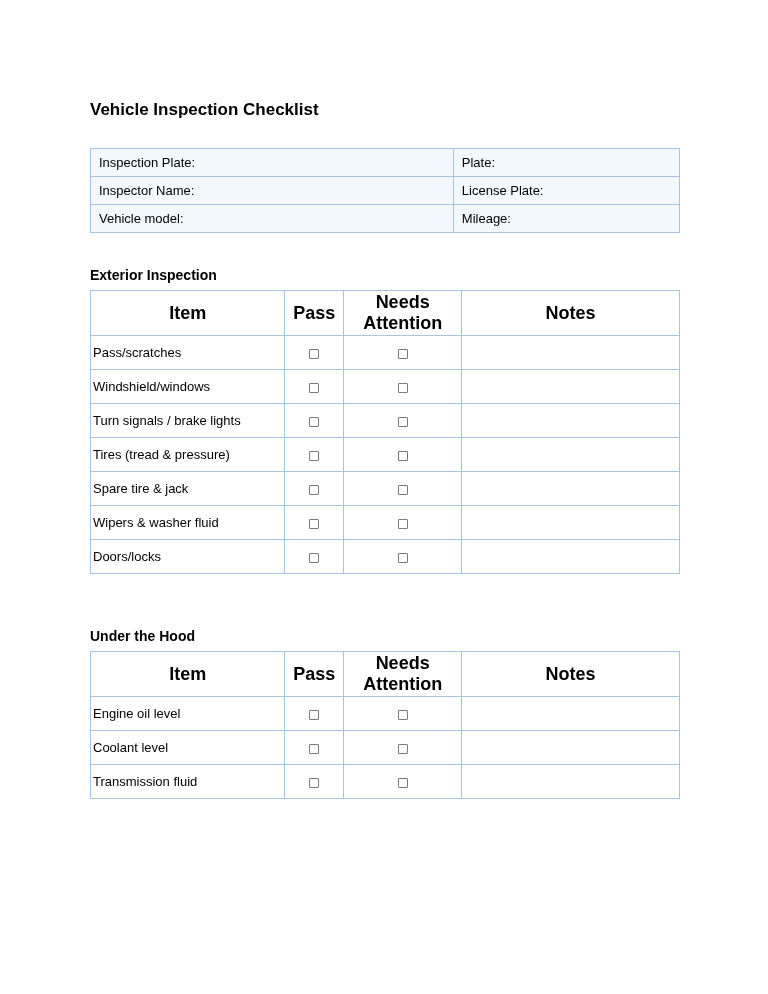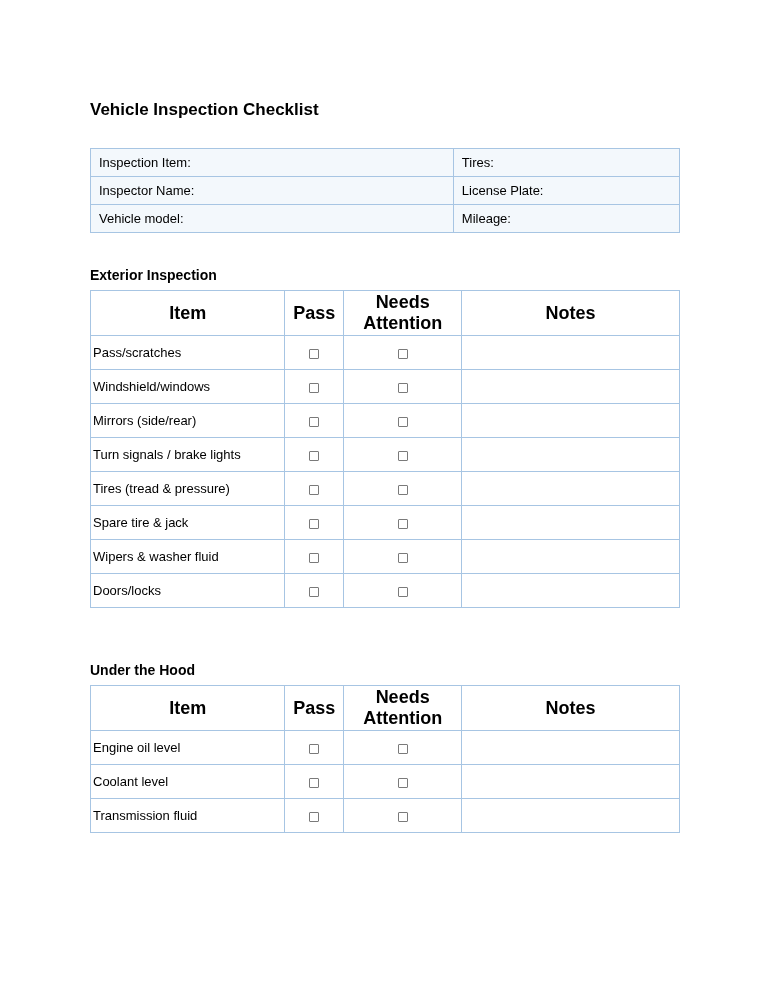--- a/index.html
+++ b/index.html
@@ -76,24 +76,24 @@
 <body>
 
 <div class="page">
 
   <h1 class="doc-title">Vehicle Inspection Checklist</h1>
 
   <table class="info-table">
     <tbody>
   <tr>
     <td class="info-left">
-      <span class="bind-left">Inspection Item:</span>
+      <span class="bind-left">Inspection Plate:</span>
     </td>
     <td class="info-right">
-      <span class="bind-right">Tires:</span>
+      <span class="bind-right">Plate:</span>
     </td>
   </tr>
 
 
   <tr>
     <td class="info-left">
       <span class="bind-left">Inspector Name:</span>
     </td>
     <td class="info-right">
       <span class="bind-right">License Plate:</span>
@@ -143,32 +143,20 @@
     </td>
     <td class="cell-check">
       <span class="checkbox"></span>
     </td>
     <td class="cell-check">
       <span class="checkbox"></span>
     </td>
     <td class="cell-notes bind-notes"></td>
   </tr>
 
-  <tr>
-    <td class="cell-item">
-      <span class="bind-item">Mirrors (side/rear)</span>
-    </td>
-    <td class="cell-check">
-      <span class="checkbox"></span>
-    </td>
-    <td class="cell-check">
-      <span class="checkbox"></span>
-    </td>
-    <td class="cell-notes bind-notes"></td>
-  </tr>
 
 
   <tr>
     <td class="cell-item">
       <span class="bind-item">Turn signals / brake lights</span>
     </td>
     <td class="cell-check">
       <span class="checkbox"></span>
     </td>
     <td class="cell-check">

